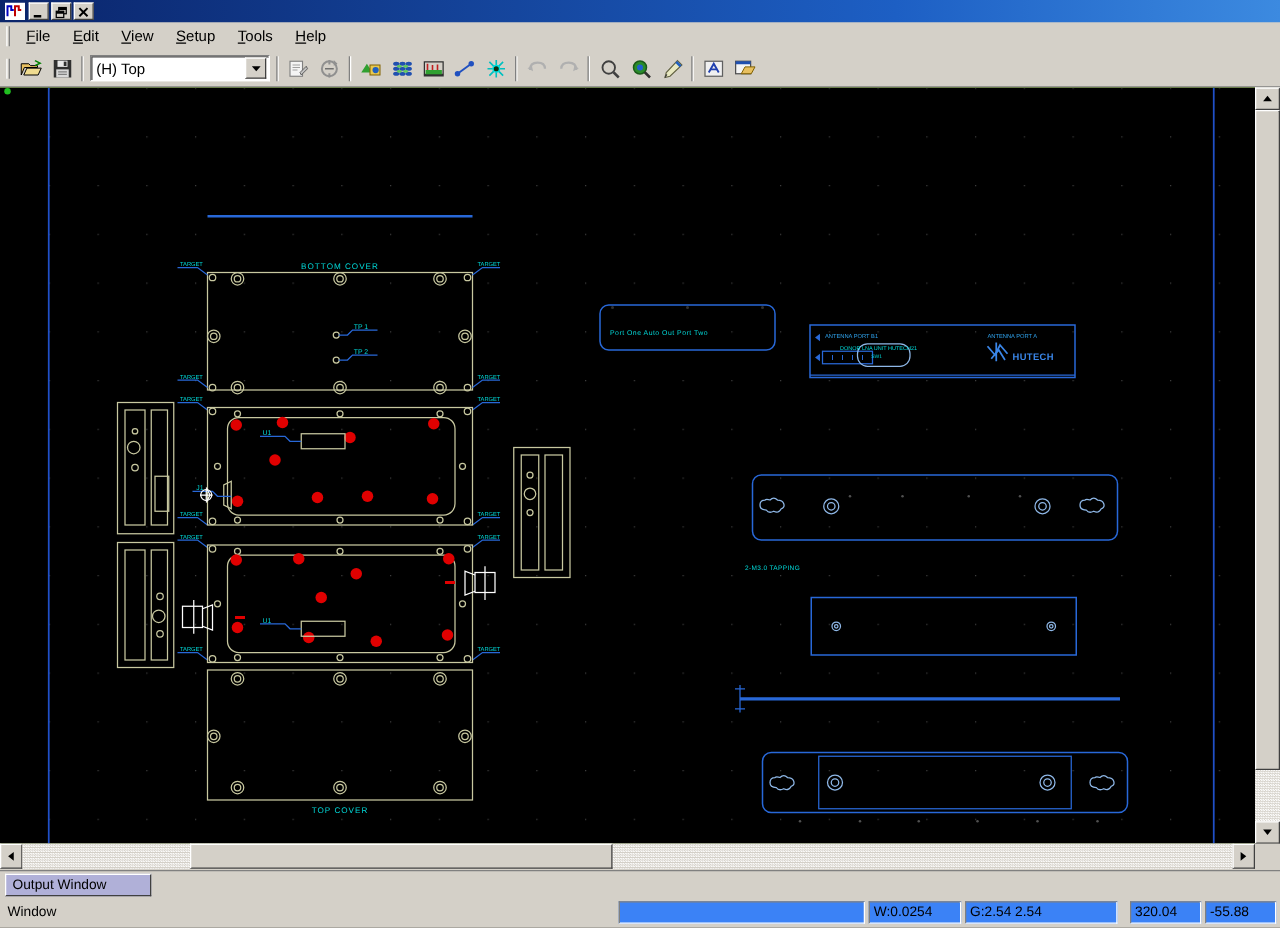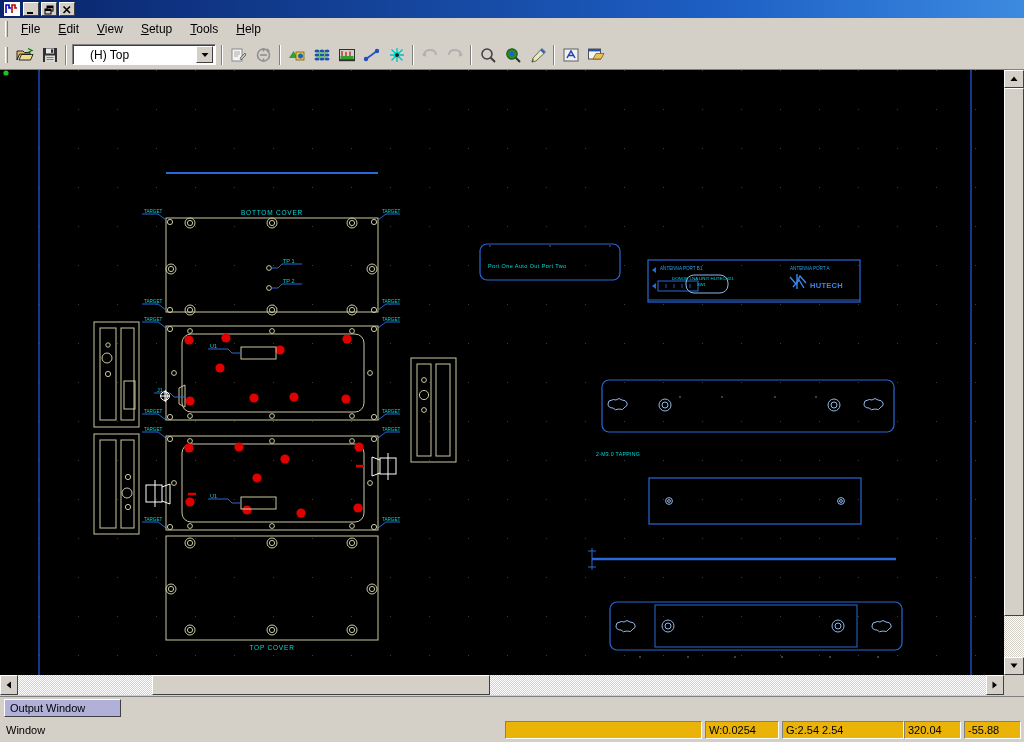--- a/index.html
+++ b/index.html
@@ -85,21 +85,21 @@
   .combo {
     width: 144px; height: 21px; margin: 0 2px;
     background: #ffffff;
     border: 1px solid #808080;
     border-right-color: #ffffff; border-bottom-color: #ffffff;
     box-shadow: inset 1px 1px 0 #404040;
     display: flex; align-items: center; flex: none;
     position: relative;
   }
   .combo-text {
-    flex: 1; padding-left: 17px; font-size: 12px; color: #000;
+    flex: 1; padding-left: 4px; font-size: 12px; color: #000;
     font-family: "Liberation Sans", sans-serif;
     white-space: nowrap; overflow: hidden;
   }
   .combo-arrow {
     width: 17px; height: 17px; margin-right: 2px; flex: none;
     background: #d4d0c8;
     border-top: 1px solid #ffffff; border-left: 1px solid #ffffff;
     border-right: 1px solid #404040; border-bottom: 1px solid #404040;
     display: flex; align-items: center; justify-content: center;
   }
@@ -175,21 +175,21 @@
   .sb-ready {
     padding-left: 6px; font-size: 11px; color: #000; flex: none;
     font-family: "Liberation Sans", sans-serif;
   }
   .sb-panel {
     height: 18px;
     border-top: 1px solid #808080; border-left: 1px solid #808080;
     border-right: 1px solid #ffffff; border-bottom: 1px solid #ffffff;
     display: flex; align-items: center;
     padding-left: 3px; font-size: 11px; color: #000;
-    background: #eab308; flex: none;
+    background: #3b82f6; flex: none;
     font-family: "Liberation Sans", sans-serif;
     overflow: hidden; white-space: nowrap;
   }
   .sb-gap { flex: 1; }
 </style>
 </head>
 <body>
 
 <div id="app">
 
@@ -738,17 +738,17 @@
   <div class="outbar">
     <div class="outbtn">Output Window</div>
   </div>
 
   <div class="statusbar">
     <span class="sb-ready">Window</span>
     <span class="sb-gap"></span>
     <span class="sb-panel" style="width:197px;"></span>
     <span class="sb-panel" style="width:74px;margin-left:3px;">W:0.0254</span>
     <span class="sb-panel" style="width:122px;margin-left:3px;">G:2.54 2.54</span>
-    <span class="sb-panel" style="width:57px;margin-left:0;">320.04</span>
+    <span class="sb-panel" style="width:57px;margin-left:10px;">320.04</span>
     <span class="sb-panel" style="width:57px;margin-left:3px;margin-right:3px;">-55.88</span>
   </div>
 
 </div>
 
 </body></html>

